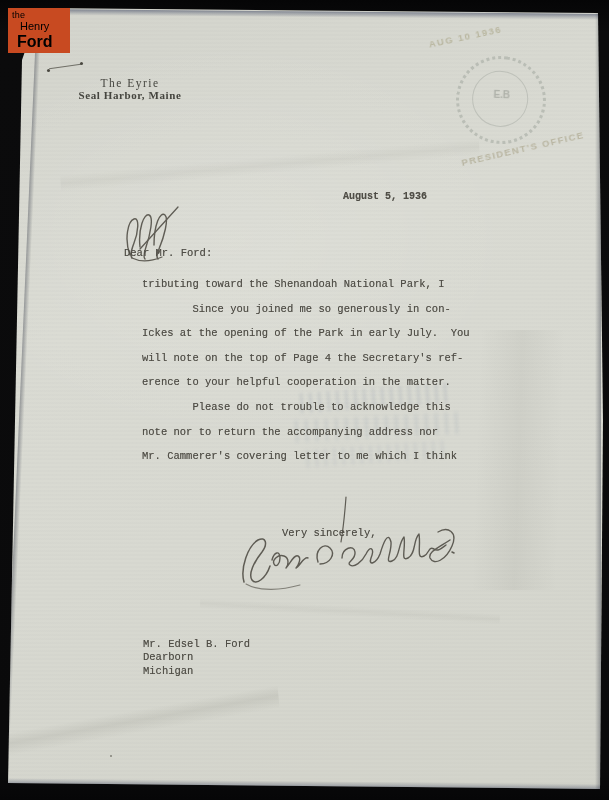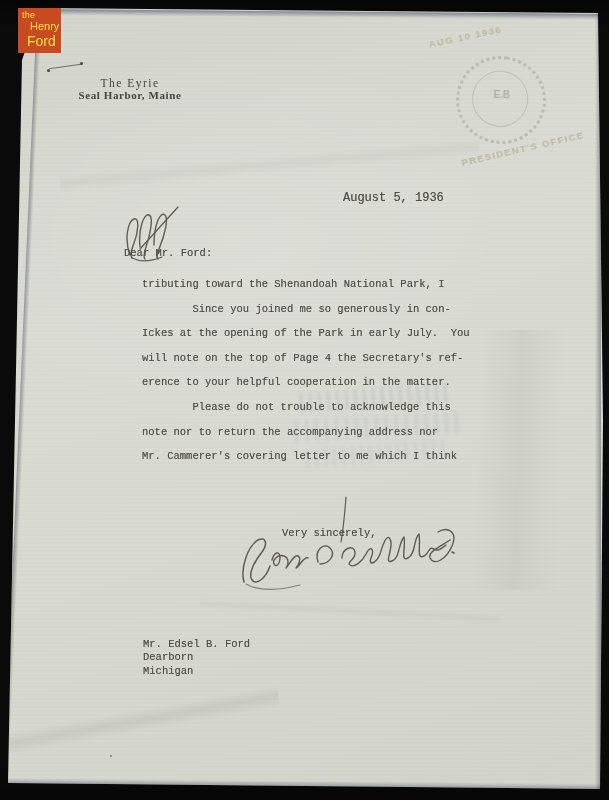--- a/index.html
+++ b/index.html
@@ -24,24 +24,24 @@
   .wrinkle{position:absolute;pointer-events:none;}
   .wr1{left:60px;top:120px;width:420px;height:90px;transform:rotate(-3deg);
        background:linear-gradient(178deg,transparent 42%,rgba(110,110,100,0.07) 50%,transparent 58%);}
   .wr2{left:430px;top:330px;width:160px;height:260px;
        background:linear-gradient(92deg,transparent 30%,rgba(100,100,92,0.08) 55%,transparent 80%);}
   .wr3{left:0px;top:680px;width:280px;height:80px;transform:rotate(-5deg);
        background:linear-gradient(175deg,transparent 40%,rgba(90,90,80,0.10) 50%,transparent 62%);}
   .wr4{left:200px;top:580px;width:300px;height:60px;transform:rotate(2deg);
        background:linear-gradient(181deg,transparent 44%,rgba(100,100,92,0.06) 52%,transparent 60%);}
   
-  .logo{position:absolute;left:18px;top:8px;width:43px;height:45px;color:#fde047;}
+  .logo{position:absolute;left:8px;top:8px;width:62px;height:45px;color:#000000;}
   .logo .w1{position:absolute;left:4px;top:2px;font-size:9px;letter-spacing:0.2px;}
   .logo .w2{position:absolute;left:12px;top:12px;font-size:11px;font-weight:normal;}
-  .logo .w3{position:absolute;left:9px;top:25px;font-size:14px;font-weight:normal;}
+  .logo .w3{position:absolute;left:9px;top:25px;font-size:16px;font-weight:bold;}
   
   .letterhead{position:absolute;left:57px;top:77px;width:146px;text-align:center;
               font-family:"Liberation Serif","DejaVu Serif",serif;color:#45453f;}
   .lh1{font-size:11.5px;font-weight:normal;letter-spacing:1.5px;line-height:12px;}
   .lh2{font-size:11px;font-weight:bold;letter-spacing:0.6px;line-height:13px;}
   
   .stamp-date{position:absolute;left:428px;top:31px;transform:rotate(-12deg);
               font-size:9.5px;font-weight:bold;letter-spacing:1.5px;color:rgba(146,138,96,0.42);filter:blur(0.4px);}
   .stamp-circle{position:absolute;left:456px;top:56px;width:84px;height:82px;border-radius:50%;
                 border:3px dotted rgba(125,133,126,0.32);transform:rotate(8deg);}
@@ -55,21 +55,21 @@
   .ghost{position:absolute;filter:blur(1.6px);}
   .g1{left:300px;top:388px;width:150px;height:20px;transform:rotate(-4deg);
       background:repeating-linear-gradient(90deg,rgba(108,122,152,0.15) 0 3px,transparent 3px 9px);}
   .g2{left:295px;top:416px;width:165px;height:22px;transform:rotate(-3deg);
       background:repeating-linear-gradient(90deg,rgba(108,122,152,0.12) 0 3px,transparent 3px 10px);}
   .g3{left:306px;top:445px;width:138px;height:18px;transform:rotate(-4deg);
       background:repeating-linear-gradient(90deg,rgba(108,122,152,0.10) 0 3px,transparent 3px 9px);}
   
   .typed{font-family:"Liberation Mono","DejaVu Sans Mono",monospace;color:#4f4d46;
          text-shadow:0 0 0.5px rgba(79,77,70,0.55);}
-  .date-line{position:absolute;left:343px;top:191px;font-size:12px;}
+  .date-line{position:absolute;left:343px;top:191px;font-size:10px;font-weight:bold;}
   .salutation{position:absolute;left:124px;top:247px;font-size:10.5px;}
   .body-block{position:absolute;left:142px;top:272px;}
   .tline{white-space:pre;font-size:10.5px;line-height:24.6px;}
   .closing{position:absolute;left:282px;top:527px;font-size:10.5px;}
   .recipient{position:absolute;left:143px;top:638px;}
   .rline{white-space:pre;font-size:10.5px;line-height:13.4px;font-family:Liberation Mono, monospace;}
   
   .hand{position:absolute;stroke:#4a473f;fill:none;stroke-linecap:round;stroke-linejoin:round;opacity:0.85;}
   .initials{left:122px;top:203px;}
   .signature{left:238px;top:490px;}

